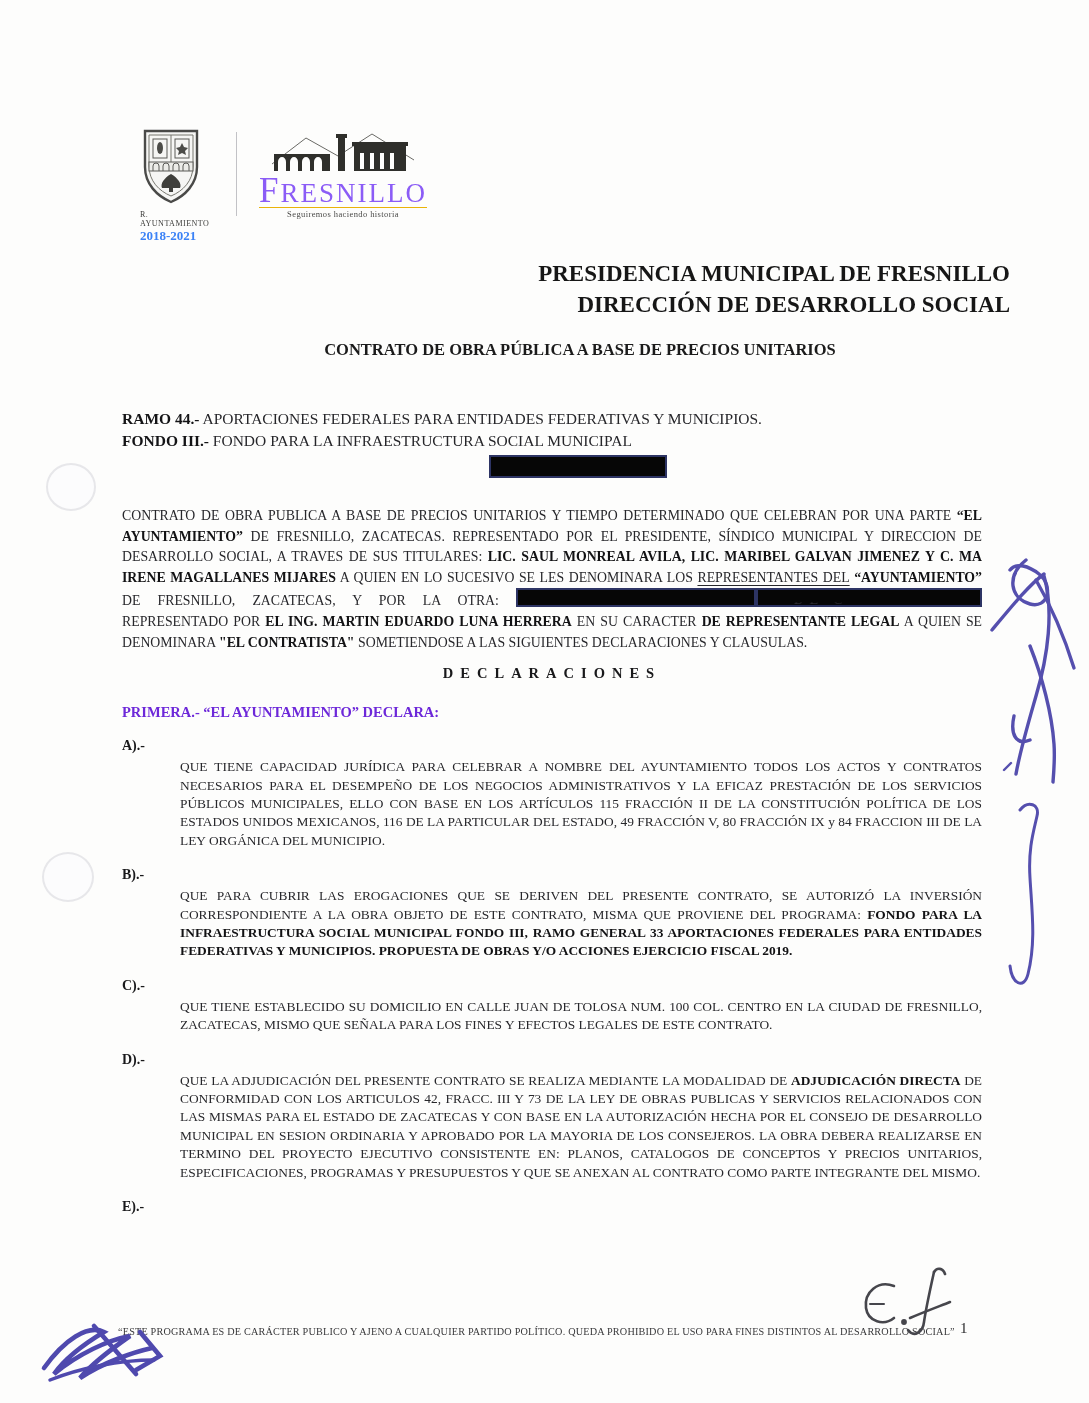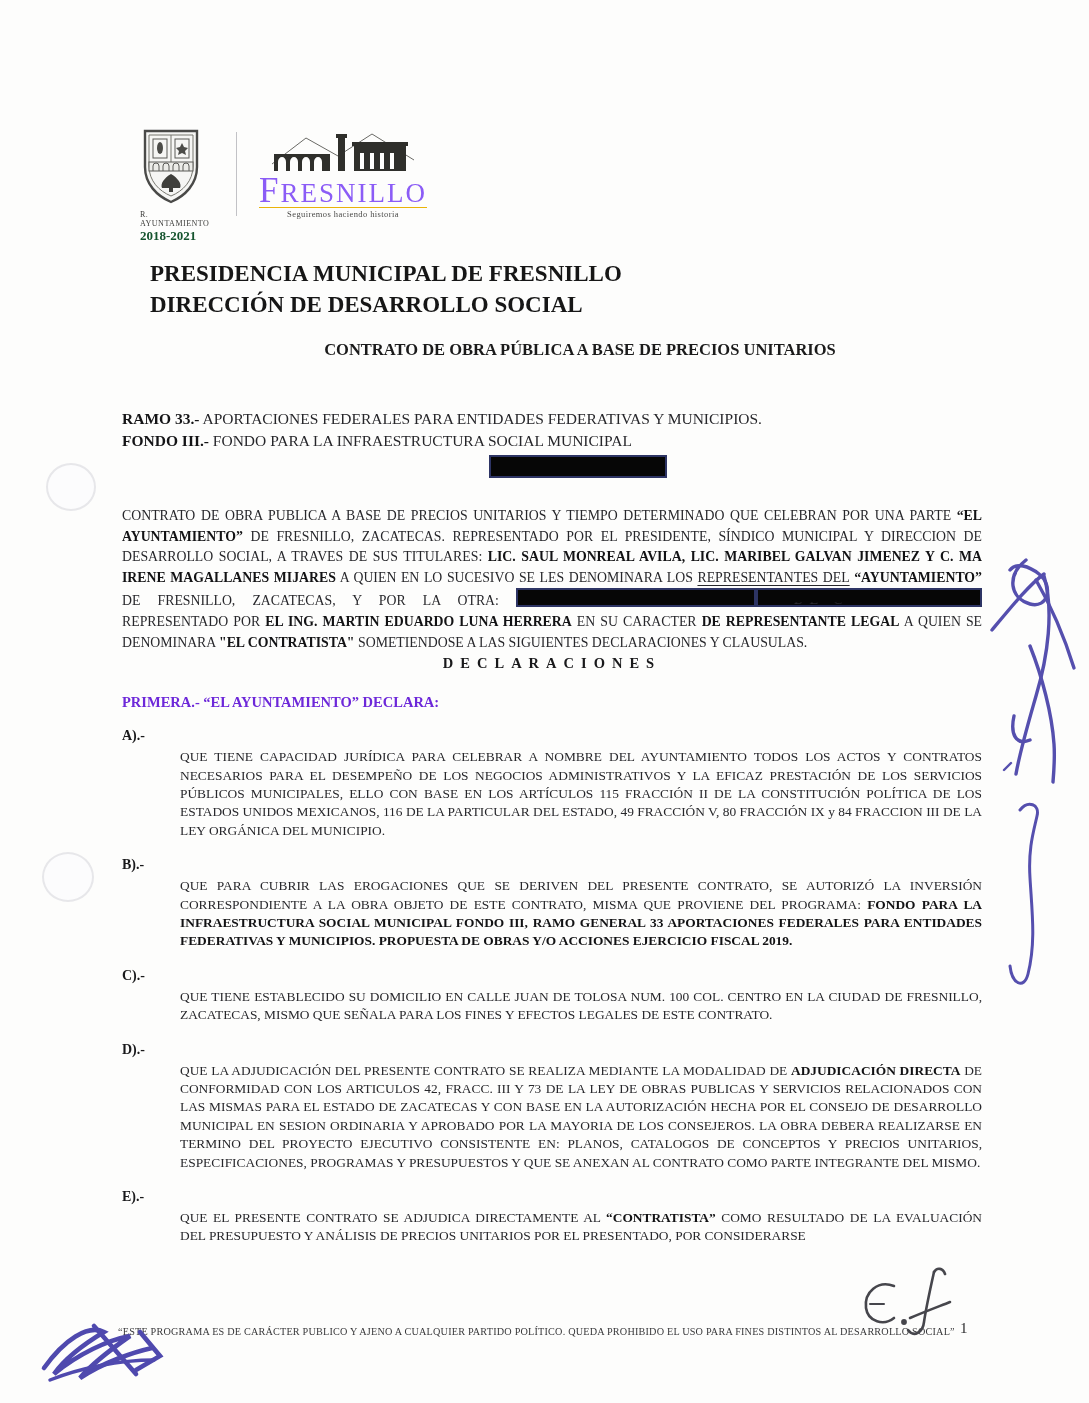--- a/index.html
+++ b/index.html
@@ -8,47 +8,47 @@
     font-family:"Liberation Serif","DejaVu Serif",serif;color:#222220;
   }
   
   .hole{position:absolute;border-radius:50%;border:2px solid #e7e7ea;background:#fcfcfd;}
   .hole.top{left:46px;top:463px;width:46px;height:44px;}
   .hole.bottom{left:42px;top:852px;width:48px;height:46px;}
   
   .header{position:absolute;left:140px;top:126px;display:flex;align-items:flex-start;}
   .crest-block{width:72px;text-align:left;}
   .crest-caption1{font-size:8px;letter-spacing:.5px;color:#3c3c3a;margin-top:2px;}
-  .crest-caption2{font-size:13px;font-weight:700;color:#14532d;}
+  .crest-caption2{font-size:13px;font-weight:700;color:#3b82f6;}
   .header-divider{width:1px;height:84px;background:#c2c2c6;margin:6px 22px 0 24px;}
   .logo-block{text-align:center;margin-top:6px;}
   .logo-wordmark{font-size:27px;letter-spacing:2px;color:#8b5cf6;line-height:26px;}
   .logo-wordmark::first-letter{font-size:35px;}
   .logo-tagline{font-size:8.5px;color:#4a4a48;border-top:1px solid #eab308;padding-top:1px;margin-top:1px;letter-spacing:.4px;}
   
-  .title-block{padding-top:258px;margin-left:150px;width:860px;text-align:left;font-weight:700;font-size:23px;line-height:31px;color:#161616;}
+  .title-block{padding-top:258px;margin-left:150px;width:860px;text-align:right;font-weight:700;font-size:23px;line-height:31px;color:#161616;}
   .subtitle{margin-top:20px;margin-left:150px;width:860px;text-align:center;font-weight:700;font-size:16.5px;color:#1b1b1b;}
   
   .program{margin-top:48px;margin-left:122px;width:870px;font-size:15.5px;line-height:22px;color:#26262a;}
   .program b{color:#141416;}
   
   .contract-line{margin-top:27px;margin-left:487px;font-size:15px;color:#26262a;}
   .contract-line b{color:#131315;}
   .redact{display:inline-block;background:#060606;border:2px solid #2d3464;}
   .redact-contract{display:block;margin-left:489px;margin-top:3px;width:174px;height:19px;}
   
   .intro{margin:28px 107px 0 122px;text-align:justify;font-size:13.8px;line-height:20.6px;color:#27272b;}
   .intro b,.item-body b{font-weight:700;color:#121214;}
   .seg-underline{text-decoration:underline;text-underline-offset:3px;}
   .redact-inline{height:15px;vertical-align:-2px;}
   .redact-p1{width:236px;}
   .redact-p2{width:222px;position:relative;overflow:visible;}
   .redact-fragment{position:absolute;left:36px;bottom:-5px;font-weight:700;font-size:13px;color:#2a2a2e;letter-spacing:6px;clip-path:inset(62% 0 0 0);white-space:nowrap;}
   
-  .decl-heading{margin-top:2px;margin-left:122px;width:860px;text-align:center;font-weight:700;font-size:14.5px;letter-spacing:7px;color:#19191b;}
+  .decl-heading{margin-top:12px;margin-left:122px;width:860px;text-align:center;font-weight:700;font-size:14.5px;letter-spacing:7px;color:#19191b;}
   .primera{margin-top:22px;margin-left:122px;font-weight:700;font-size:14.5px;color:#6d28d9;}
   .item-label{margin-top:17px;margin-left:122px;font-weight:700;font-size:14px;color:#19191b;}
   .item-body{margin:4px 107px 0 180px;text-align:justify;font-size:13.4px;line-height:18.4px;color:#27272b;}
   
   .footer-disclaimer{position:absolute;left:118px;top:1326px;font-size:10.2px;color:#38383a;white-space:nowrap;letter-spacing:.2px;}
   .page-number{position:absolute;left:960px;top:1320px;font-size:15px;color:#2b2b2d;}
   
   .sig{position:absolute;}
   .sig-right{left:984px;top:546px;}
   .sig-left{left:36px;top:1316px;}
@@ -97,21 +97,21 @@
     </div>
   </div>
 
   <div class="title-block">
     <div>PRESIDENCIA MUNICIPAL DE FRESNILLO</div>
     <div>DIRECCIÓN DE DESARROLLO SOCIAL</div>
   </div>
   <div class="subtitle">CONTRATO DE OBRA PÚBLICA A BASE DE PRECIOS UNITARIOS</div>
 
   <div class="program">
-    <div><b>RAMO 33.-</b><span> APORTACIONES FEDERALES PARA ENTIDADES FEDERATIVAS Y MUNICIPIOS.</span></div>
+    <div><b>RAMO 44.-</b><span> APORTACIONES FEDERALES PARA ENTIDADES FEDERATIVAS Y MUNICIPIOS.</span></div>
     <div><b>FONDO III.-</b><span> FONDO PARA LA INFRAESTRUCTURA SOCIAL MUNICIPAL</span></div>
   </div>
 
   <div class="redact redact-contract"></div>
 
   <p class="intro">
     <span>CONTRATO  DE OBRA PUBLICA A BASE DE PRECIOS UNITARIOS Y TIEMPO  DETERMINADO  QUE CELEBRAN  POR  UNA PARTE </span><b>“EL AYUNTAMIENTO”</b><span> DE FRESNILLO, ZACATECAS. REPRESENTADO POR EL PRESIDENTE,  SÍNDICO MUNICIPAL Y DIRECCION DE DESARROLLO SOCIAL, A TRAVES DE SUS TITULARES: </span><b>LIC. SAUL MONREAL AVILA,  LIC. MARIBEL GALVAN JIMENEZ Y C. MA IRENE MAGALLANES MIJARES</b><span> A QUIEN EN LO SUCESIVO  SE  LES  DENOMINARA  LOS </span><span class="seg-underline">REPRESENTANTES DEL</span><b> “AYUNTAMIENTO”</b><span> DE FRESNILLO, ZACATECAS, Y POR LA OTRA: </span><span class="redact redact-inline redact-p1"></span><span class="redact redact-inline redact-p2"><span class="redact-fragment">DE C</span></span><span> REPRESENTADO  POR </span><b>EL ING.  MARTIN  EDUARDO  LUNA  HERRERA</b><span>  EN  SU  CARACTER </span><b>DE REPRESENTANTE LEGAL</b><span> A   QUIEN   SE  DENOMINARA </span><b>"EL CONTRATISTA"</b><span> SOMETIENDOSE  A  LAS   SIGUIENTES DECLARACIONES Y CLAUSULAS.</span>
   </p>
 
   <div class="decl-heading">DECLARACIONES</div>
@@ -131,23 +131,20 @@
   <p class="item-body">
     <span>QUE TIENE  ESTABLECIDO SU DOMICILIO EN  CALLE JUAN DE TOLOSA NUM. 100 COL. CENTRO EN LA CIUDAD DE FRESNILLO, ZACATECAS, MISMO QUE SEÑALA PARA LOS FINES  Y  EFECTOS LEGALES DE  ESTE CONTRATO.</span>
   </p>
 
   <div class="item-label">D).-</div>
   <p class="item-body">
     <span>QUE LA ADJUDICACIÓN DEL PRESENTE CONTRATO SE REALIZA MEDIANTE LA MODALIDAD DE </span><b>ADJUDICACIÓN DIRECTA</b><span> DE CONFORMIDAD CON LOS ARTICULOS 42, FRACC. III Y 73 DE LA LEY DE OBRAS PUBLICAS Y SERVICIOS RELACIONADOS CON LAS MISMAS PARA EL ESTADO DE ZACATECAS Y CON  BASE EN LA AUTORIZACIÓN  HECHA POR EL CONSEJO DE DESARROLLO MUNICIPAL EN SESION ORDINARIA Y APROBADO POR LA MAYORIA DE LOS CONSEJEROS. LA OBRA DEBERA REALIZARSE EN TERMINO DEL PROYECTO EJECUTIVO CONSISTENTE EN: PLANOS, CATALOGOS DE CONCEPTOS Y PRECIOS UNITARIOS, ESPECIFICACIONES, PROGRAMAS Y PRESUPUESTOS Y QUE SE ANEXAN AL CONTRATO COMO PARTE INTEGRANTE DEL MISMO.</span>
   </p>
 
   <div class="item-label">E).-</div>
-  <p class="item-body">
-    <span>QUE  EL  PRESENTE  CONTRATO  SE  ADJUDICA  DIRECTAMENTE  AL </span><b>“CONTRATISTA”</b><span> COMO  RESULTADO  DE  LA EVALUACIÓN DEL PRESUPUESTO Y ANÁLISIS DE PRECIOS UNITARIOS POR EL PRESENTADO, POR CONSIDERARSE</span>
-  </p>
 
   <div class="footer-disclaimer">“ESTE PROGRAMA ES DE CARÁCTER PUBLICO Y AJENO A CUALQUIER PARTIDO POLÍTICO. QUEDA PROHIBIDO EL USO PARA FINES DISTINTOS AL DESARROLLO SOCIAL”</div>
   <div class="page-number">1</div>
 
   <svg class="sig sig-right" width="100" height="495" viewBox="0 0 100 495" fill="none" stroke="#554fae" stroke-linecap="round" stroke-width="3.4">
     <path d="M42,14 C22,30 26,52 46,58 C64,63 70,40 55,28 C45,20 32,16 26,24"></path>
     <path d="M8,84 C28,60 46,38 60,28"></path>
     <path d="M52,34 C66,58 80,90 90,122"></path>
     <path d="M60,30 C70,64 64,110 52,150 C44,178 36,205 32,228"></path>
     <path d="M30,170 C26,188 32,200 46,194"></path>

